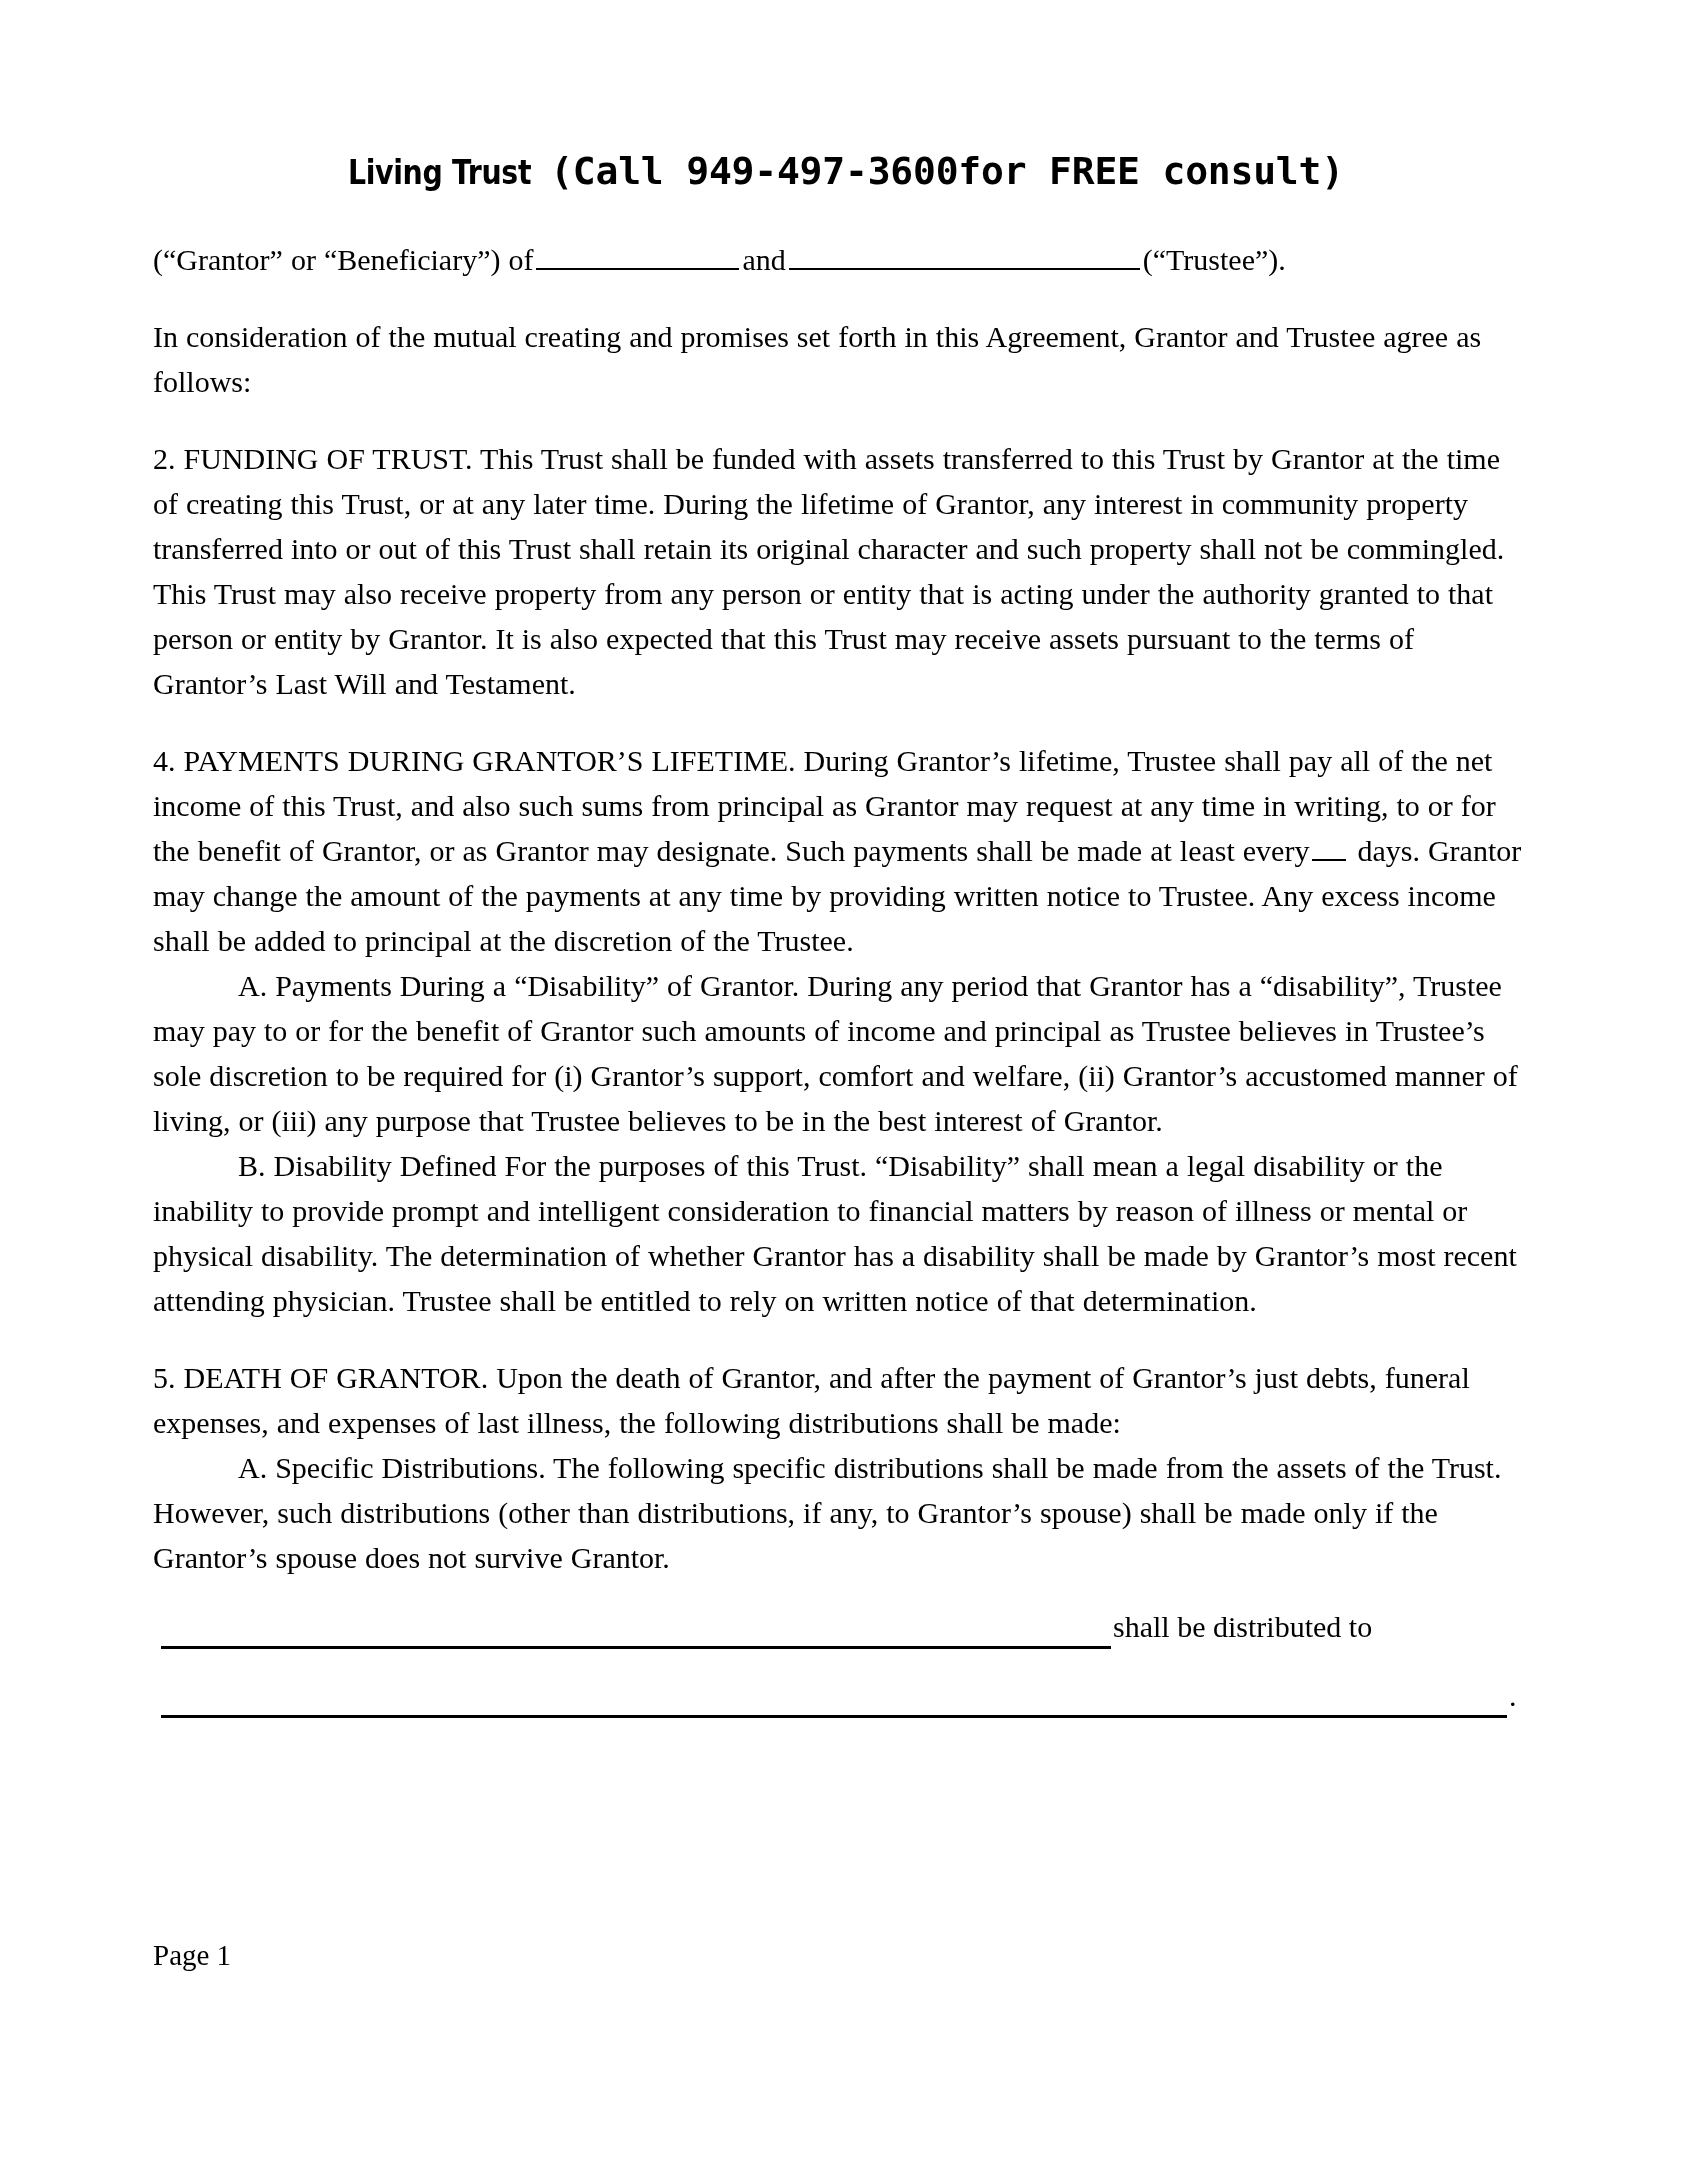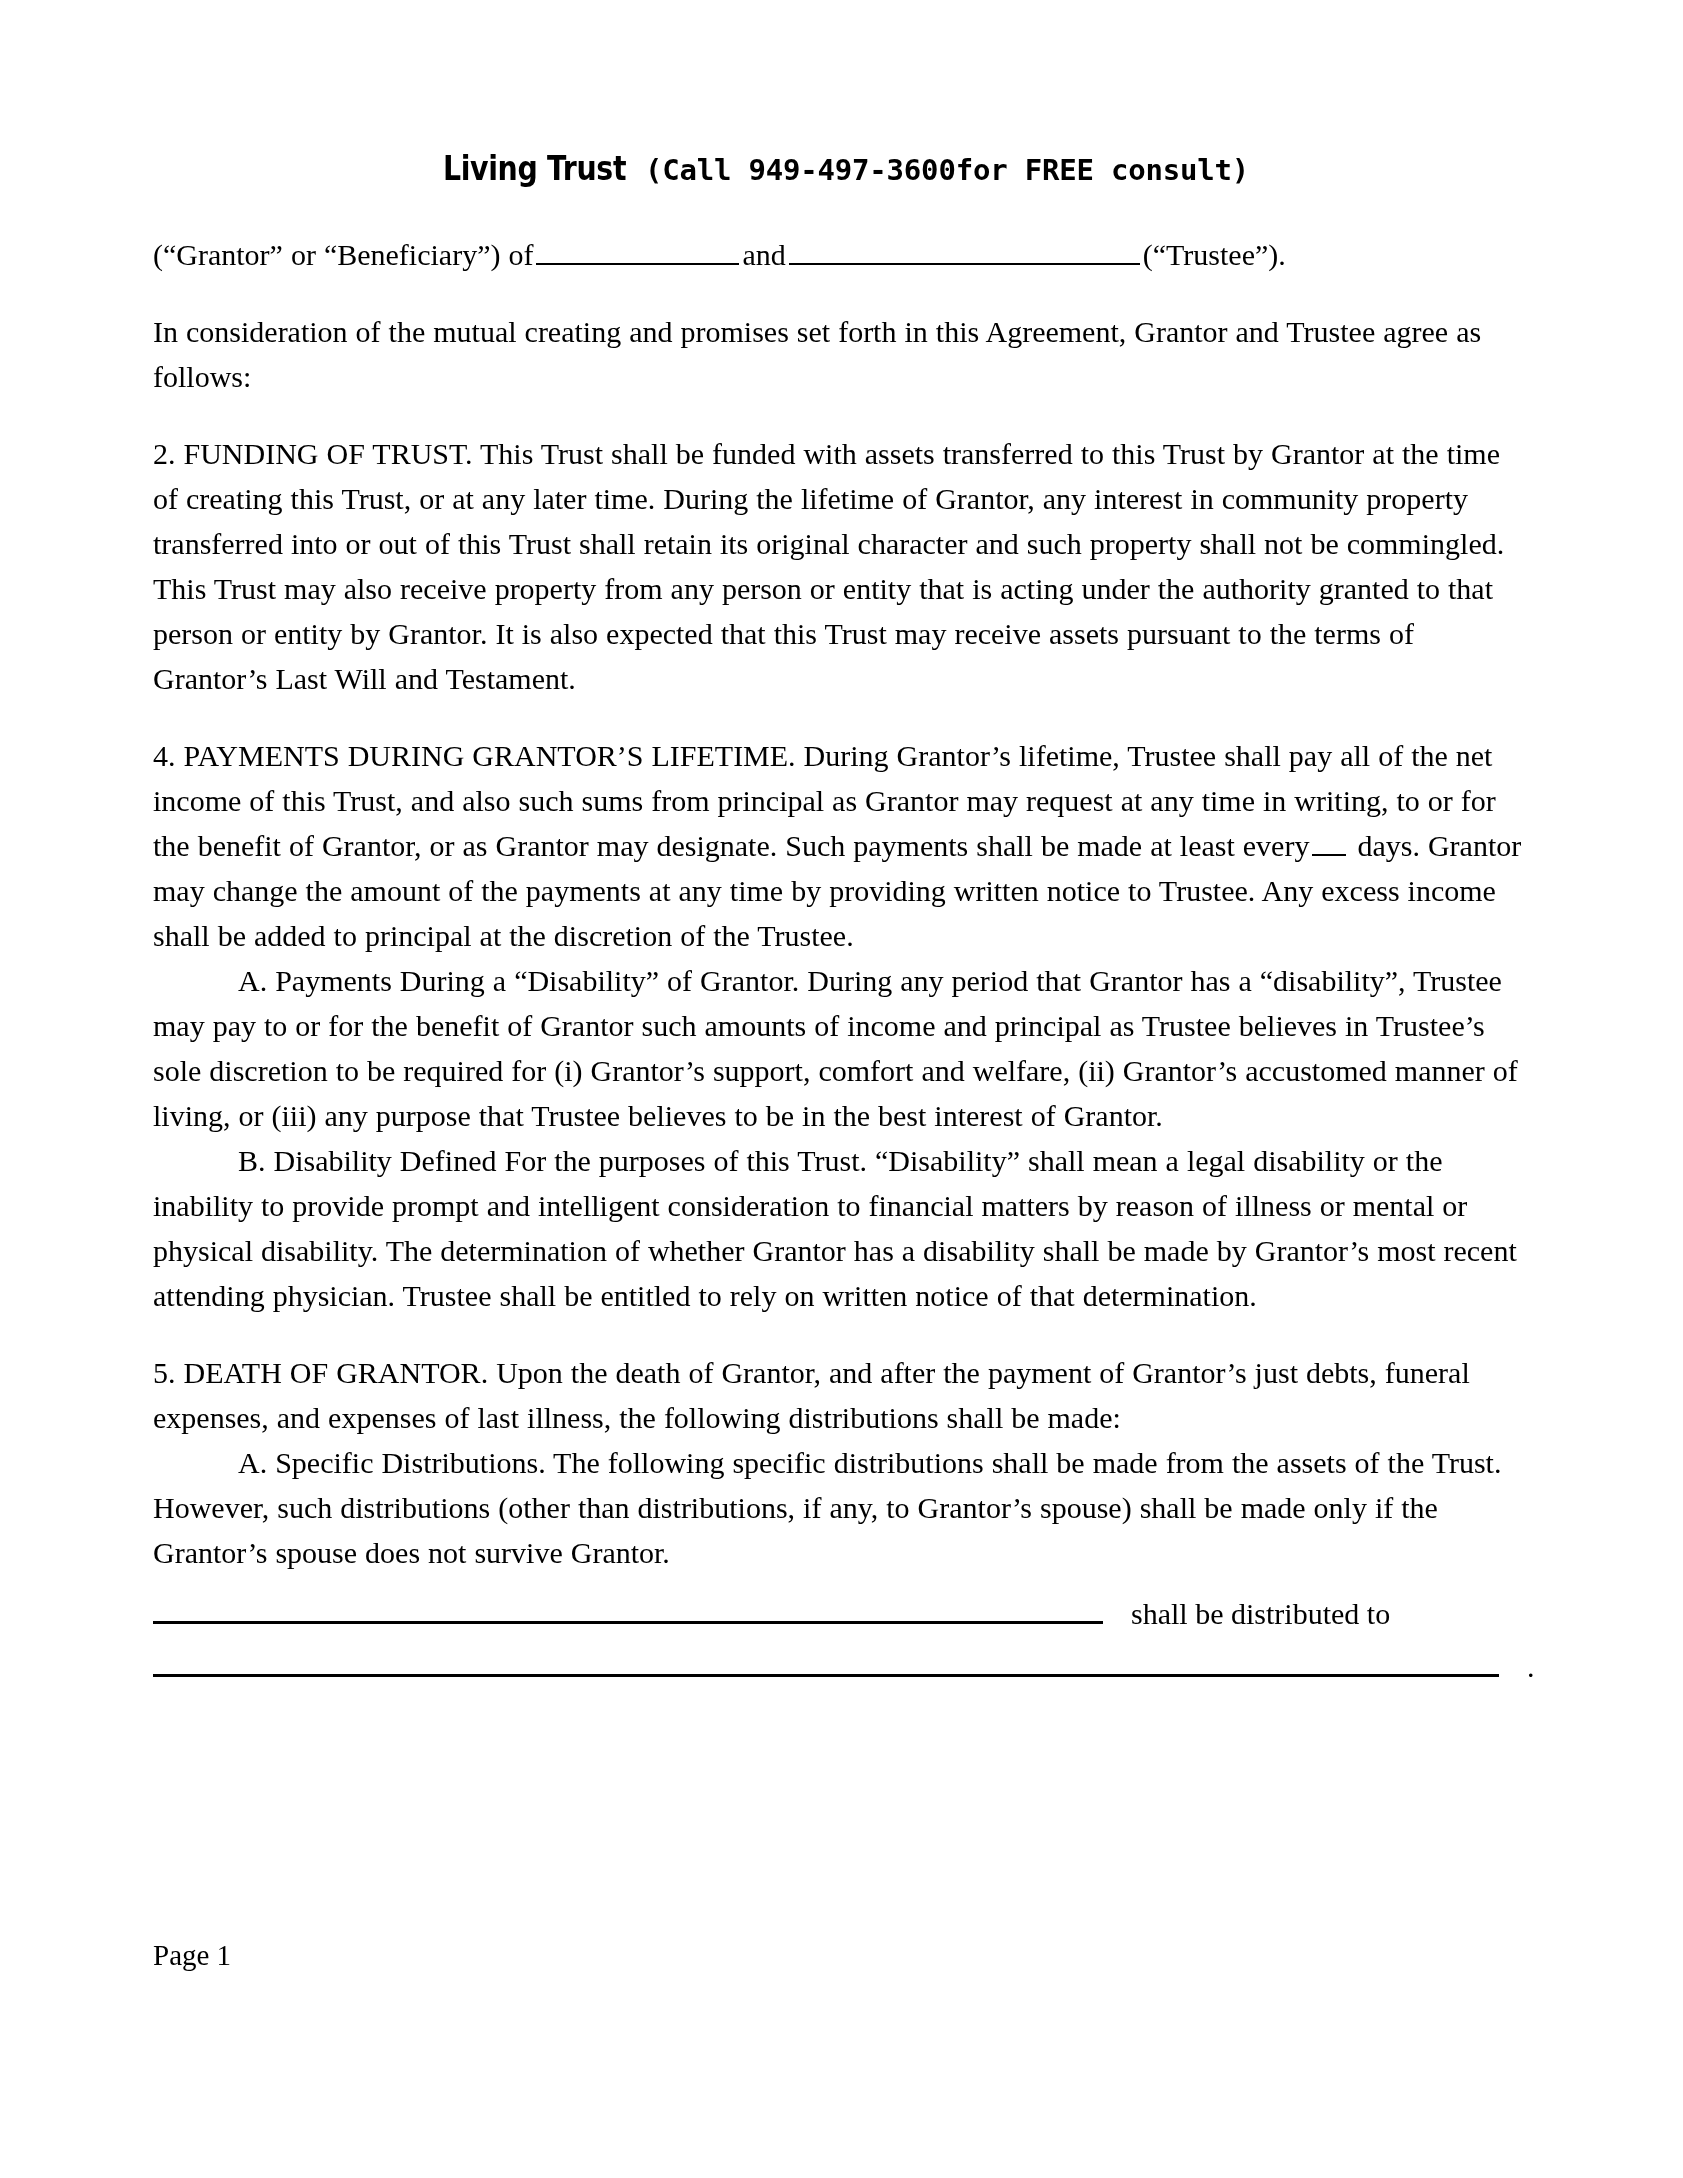--- a/index.html
+++ b/index.html
@@ -35,21 +35,21 @@
     font-size: 33px;
     letter-spacing: -0.4px;
     color: #000;
     transform: scaleX(0.86);
     display: inline-block;
     transform-origin: center;
   }
   .title-sub {
     font-family: "DejaVu Sans Mono", monospace;
     font-weight: 700;
-    font-size: 29px;
+    font-size: 38px;
     letter-spacing: -0.2px;
     color: #000;
     margin-left: 4px;
   }
 
   
   .para {
     font-family: "Liberation Serif", "DejaVu Serif", serif;
     font-size: 30px;
     line-height: 45px;
@@ -77,28 +77,28 @@
     margin: 0 3px;
   }
   .blank.b-date   { width: 168px; }
   .blank.b-party  { width: 297px; }
   .blank.b-of     { width: 203px; }
   .blank.b-and    { width: 351px; }
   .blank.b-days   { width: 34px; }
 
   
   .rule-row {
-    margin: 0;
+    margin: 8px;
     font-family: "Liberation Serif", "DejaVu Serif", serif;
     font-size: 30px;
     line-height: 45px;
     color: #000;
     display: flex;
-    align-items: flex-start;
-    gap: 28px;
+    align-items: flex-end;
+    gap: 2px;
   }
   .rule {
     border-bottom: 3px solid #000;
     height: 30px;
     flex: 0 0 auto;
   }
   .rule.r1 { width: 950px; }
   .rule.r2 { width: 1346px; }
   .rule-tail { white-space: nowrap; }
 

